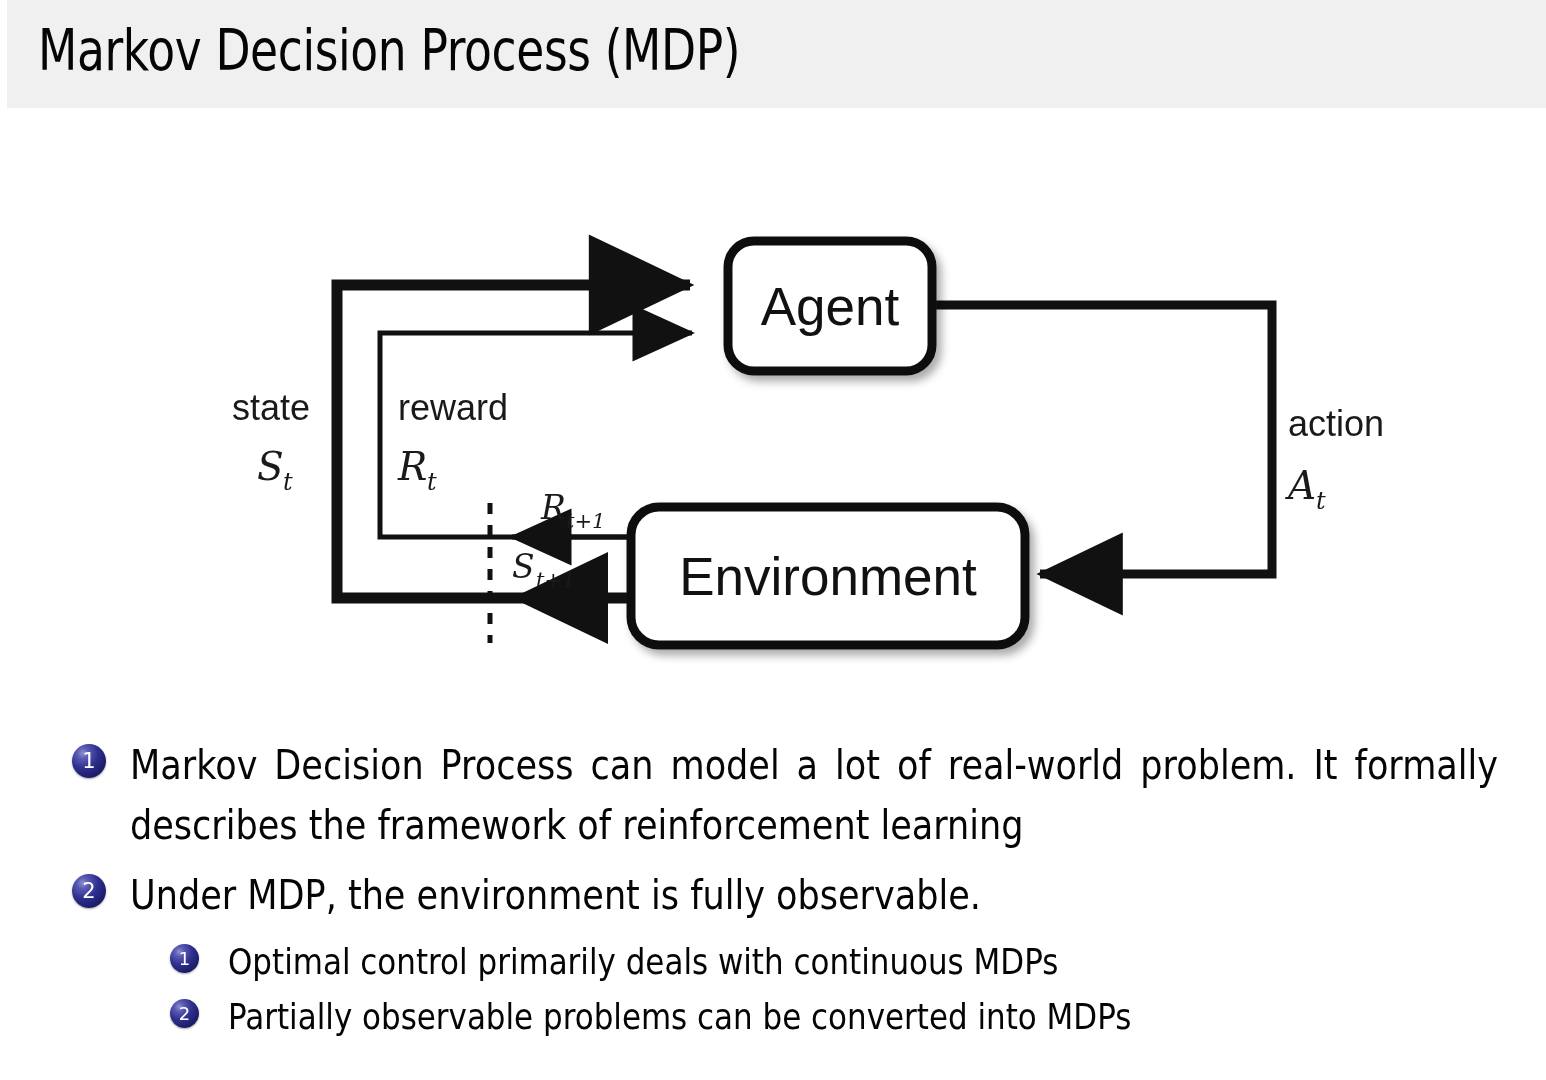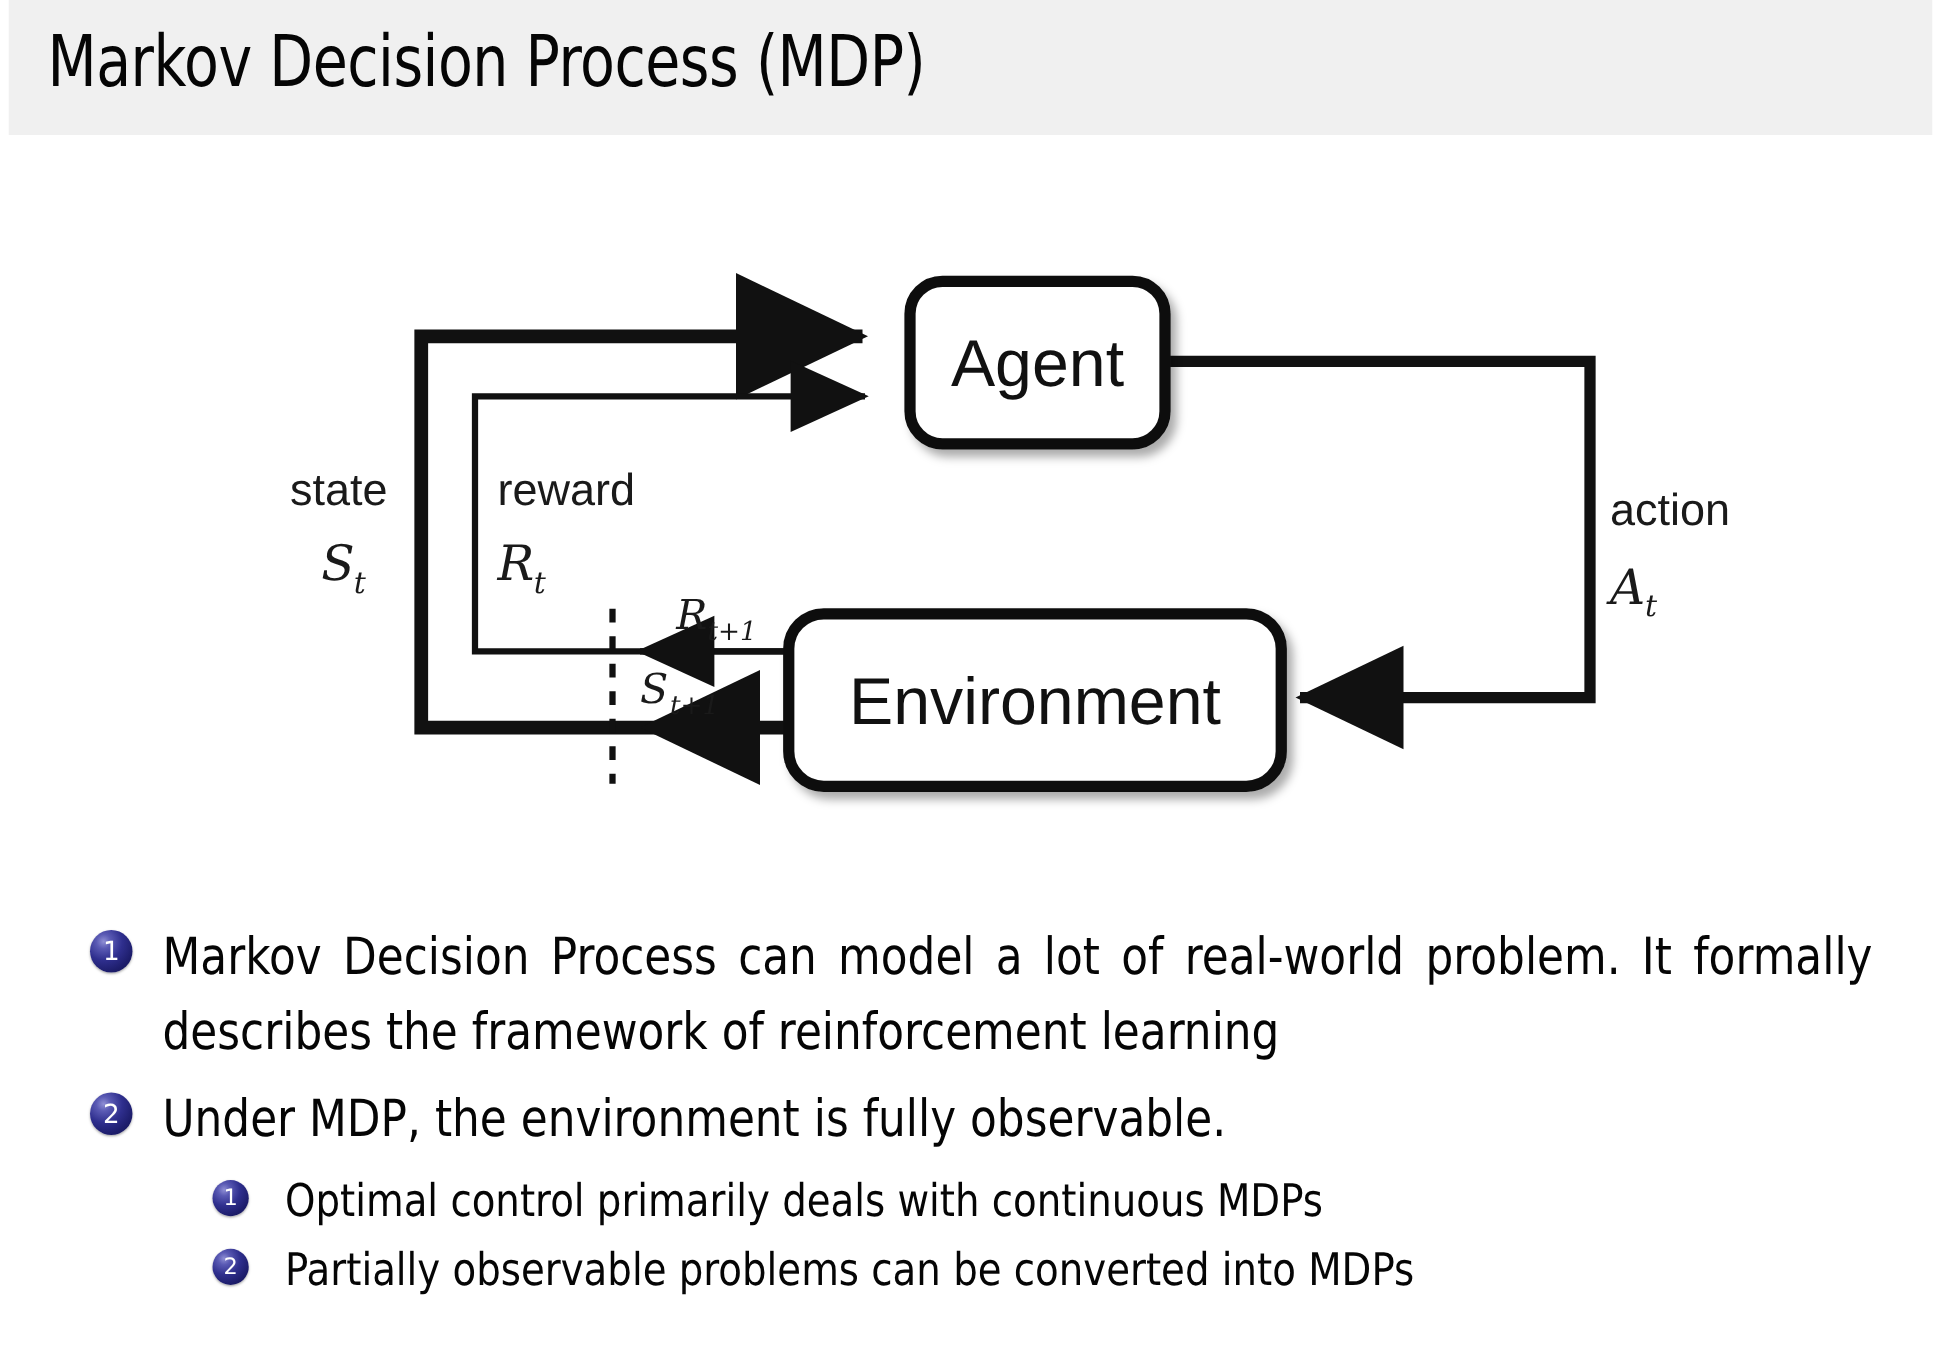--- a/index.html
+++ b/index.html
@@ -29,21 +29,21 @@
     letter-spacing: -0.5px;
     color: #050505;
     transform: scaleX(0.80);
     transform-origin: left top;
     white-space: nowrap;
   }
 
   
   #diagram {
     position: absolute;
-    left: 0; top: 92px;
+    left: 0; top: 108px;
     width: 1506px; height: 600px;
   }
   #diagram svg { display: block; }
 
   .dg-box-label {
     font-family: "Liberation Sans", sans-serif;
     font-size: 53px;
     fill: #111111;
   }
   .dg-word {

